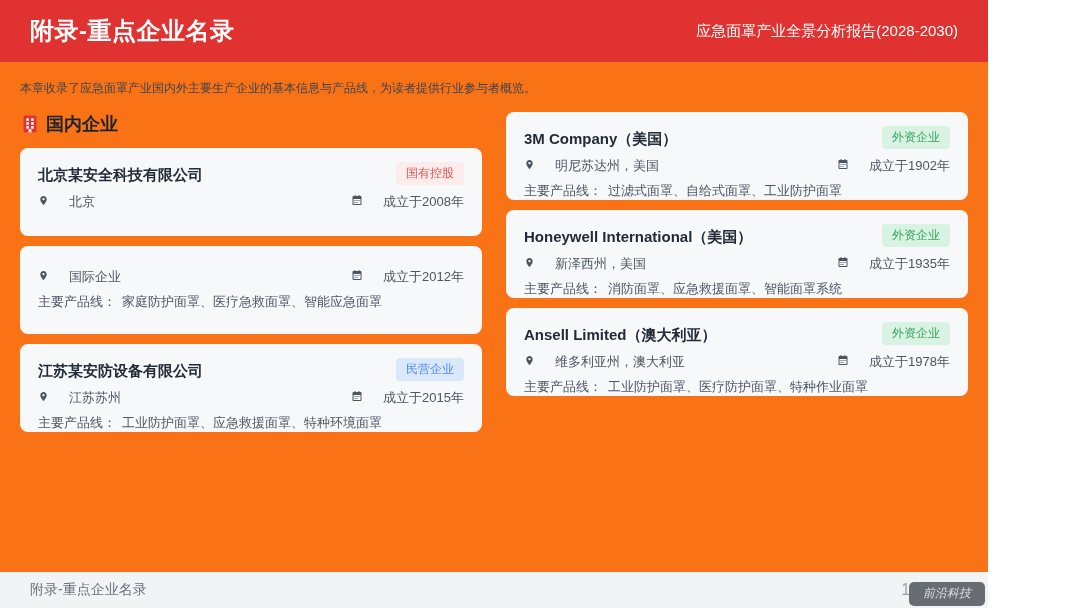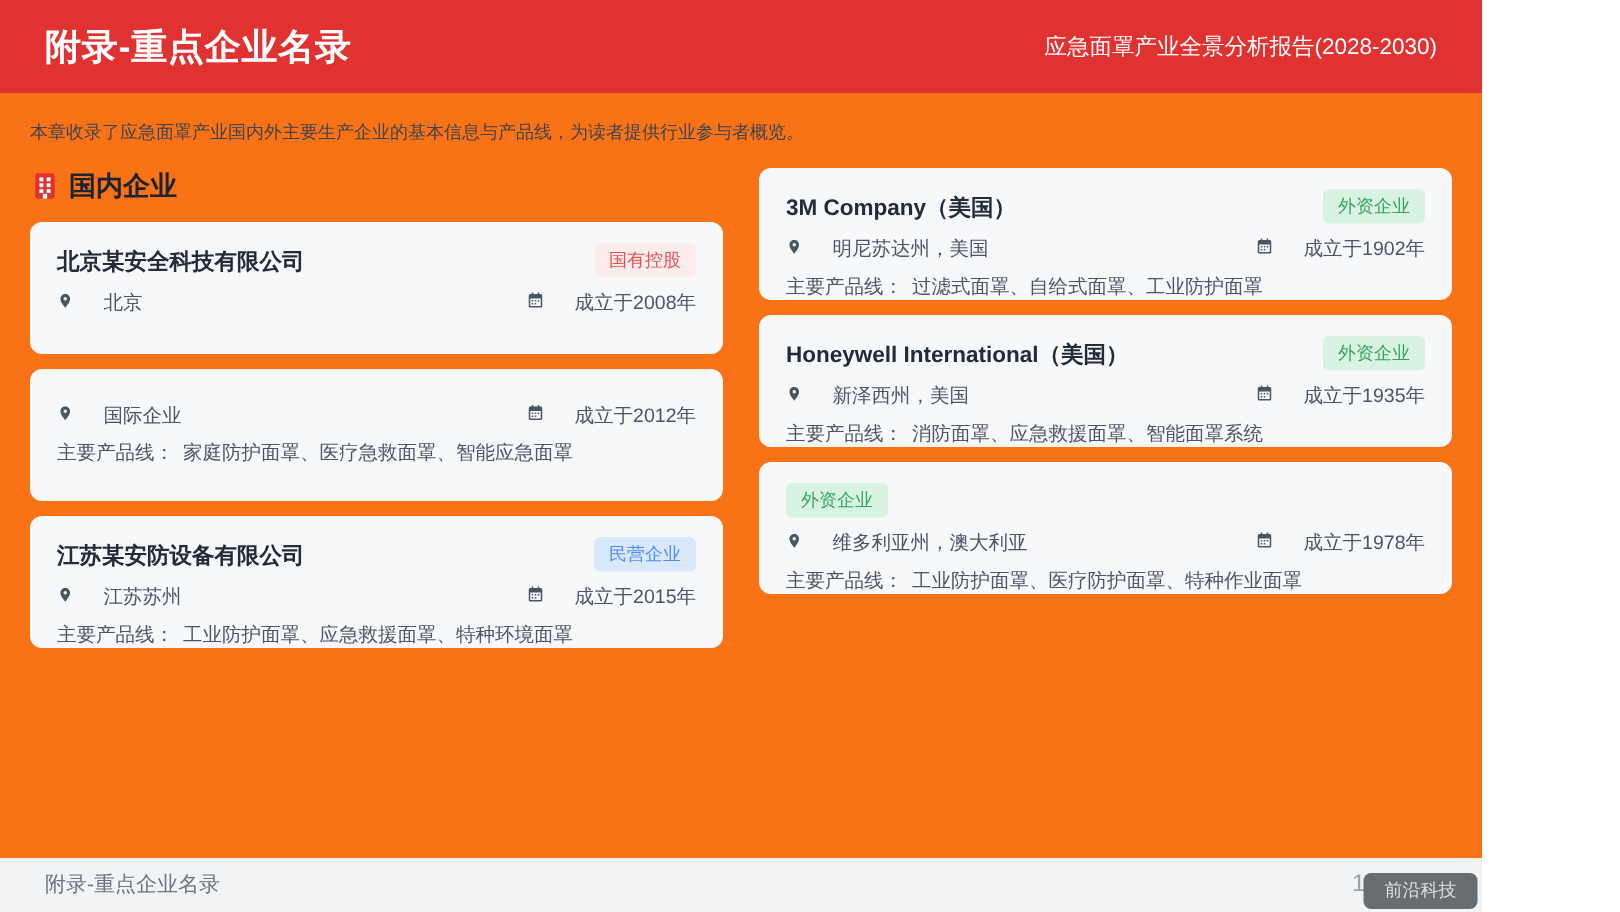--- a/index.html
+++ b/index.html
@@ -32,21 +32,21 @@
   .badge.green { color: #34a45e; background: #d9f3e3; }
   .card-meta { display: flex; justify-content: space-between; align-items: center; margin-top: 8px; font-size: 13px; color: #4b5563; }
   .meta-item { display: inline-flex; align-items: center; gap: 20px; }
   .card-products { margin-top: 7px; font-size: 13px; color: #4b5563; }
   .products-label { margin-right: 6px; }
 
   
   .footer { position: absolute; left: 0; right: 0; bottom: 0; height: 36px; background: #f1f3f4; display: flex; align-items: center; justify-content: space-between; padding: 0 30px; }
   .footer-left { font-size: 14px; color: #6b7280; }
   .page-number { font-size: 16px; color: #9aa1ab; margin-right: 30px; }
-  .watermark { position: absolute; right: 3px; bottom: 2px; background: #686d72; color: #dcdfe3; font-size: 12px; padding: 3px 14px 4px 14px; border-radius: 5px; z-index: 5; }
+  .watermark { position: absolute; right: 3px; bottom: 2px; background: #686d72; color: #dcdfe3; font-size: 12px; padding: 3px 14px 4px 14px; border-radius: 5px; z-index: 5; font-style: italic; }
 </style>
 </head>
 <body>
 
 <div class="slide">
 
   <div class="header">
     <h1 class="header-title">附录-重点企业名录</h1>
     <div class="header-subtitle">应急面罩产业全景分析报告(2028-2030)</div>
   </div>
@@ -183,20 +183,21 @@
             <span>成立于1935年</span>
           </span>
         </div>
         <div class="card-products">
           <span class="products-label">主要产品线：</span><span>消防面罩、应急救援面罩、智能面罩系统</span>
         </div>
       </div>
 
       <div class="card">
         <div class="card-top">
+          <h3 class="co-name">Ansell Limited（澳大利亚）</h3>
           <span class="badge green">外资企业</span>
         </div>
         <div class="card-meta">
           <span class="meta-item">
             <span><svg width="11" height="13" viewBox="0 0 24 24">
                   <path fill="#4a5563" d="M12 2C8.1 2 5 5.1 5 9c0 5.2 7 13 7 13s7-7.8 7-13c0-3.9-3.1-7-7-7zm0 9.5A2.5 2.5 0 1 1 12 6.5a2.5 2.5 0 0 1 0 5z"></path>
                 </svg></span>
             <span>维多利亚州，澳大利亚</span>
           </span>
           <span class="meta-item">

